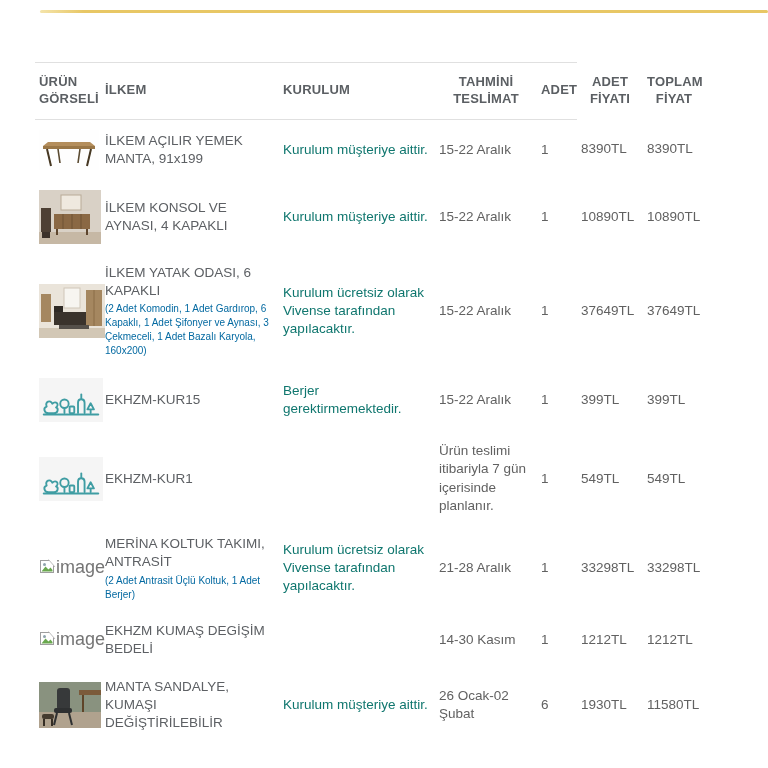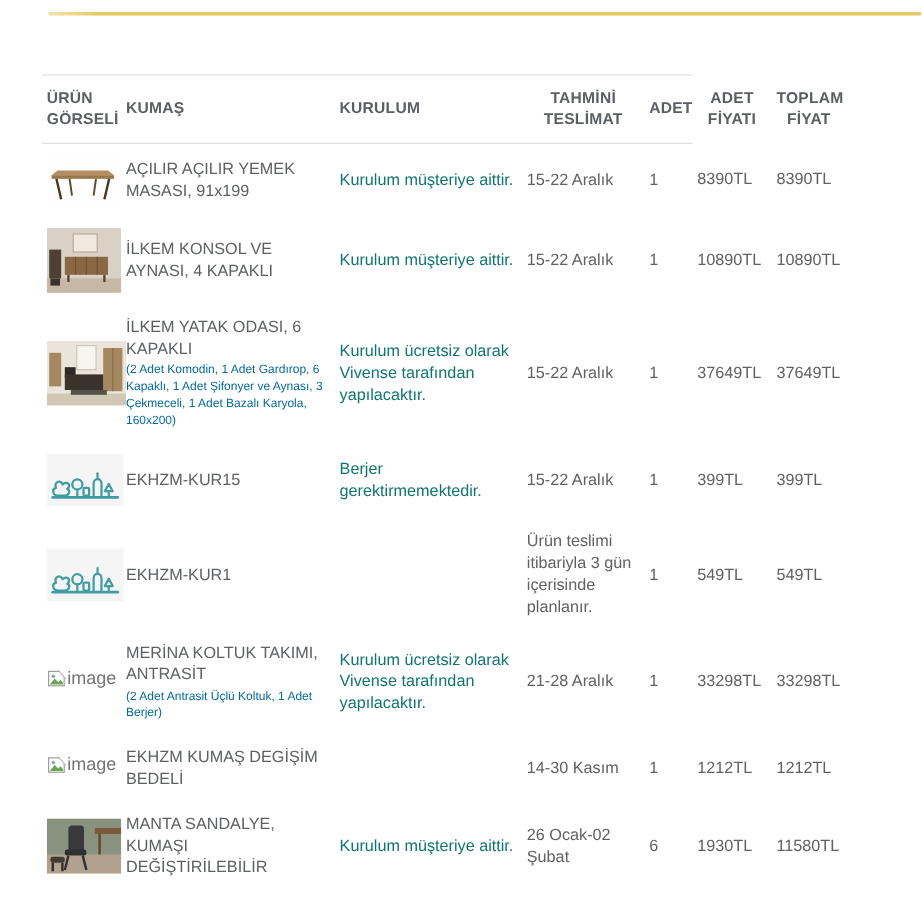--- a/index.html
+++ b/index.html
@@ -26,42 +26,42 @@
   td{
     font-size:13.5px;color:#616161;vertical-align:middle;
     padding:10px 4px;line-height:1.35;
   }
   td.center{}
   .title{color:#5d6064;}
   .subtitle{font-size:10px;color:#0369a1;margin-top:2px;line-height:1.4;}
   .ph-box{background:#f5f5f5;width:64px;height:44px;display:flex;align-items:center;justify-content:center;}
   .photo{display:block;}
   .broken{display:inline-flex;align-items:center;}
-  .broken span{font-size:15px;color:#757575;margin-left:-1px;}
+  .broken span{font-size:18px;color:#757575;margin-left:-1px;}
   .install{color:#0f766e;}
 </style>
 </head>
 <body>
 
 <div class="top-accent"></div>
 
 <table class="order-table">
   <colgroup>
     <col class="c-img">
       <col class="c-prod">
       <col class="c-inst">
       <col class="c-del">
     <col class="c-qty">
       <col class="c-unit">
       <col class="c-total">
   </colgroup>
   <thead>
     <tr>
       <th class="bordered left">ÜRÜN GÖRSELİ</th>
-      <th class="bordered left">KUMAŞ</th>
+      <th class="bordered left">İLKEM</th>
       <th class="bordered left">KURULUM</th>
       <th class="bordered center">TAHMİNİ TESLİMAT</th>
       <th class="bordered center">ADET</th>
       <th class="center">ADET FİYATI</th>
       <th class="center">TOPLAM FİYAT</th>
     </tr>
   </thead>
   <tbody>
 
     <tr>
@@ -70,21 +70,21 @@
           <rect width="60" height="40" fill="#fefefe"></rect>
           <polygon points="9,12 51,12 56,16 4,16" fill="#b48e5c"></polygon>
           <rect x="4" y="16" width="52" height="3" fill="#9a7747"></rect>
           <line x1="8" y1="19" x2="12" y2="36" stroke="#463823" stroke-width="2"></line>
           <line x1="52" y1="19" x2="48" y2="36" stroke="#463823" stroke-width="2"></line>
           <line x1="19" y1="19" x2="21" y2="33" stroke="#5a4a31" stroke-width="1.6"></line>
           <line x1="41" y1="19" x2="39" y2="33" stroke="#5a4a31" stroke-width="1.6"></line>
         </svg>
       </td>
       <td>
-        <div class="title">AÇILIR AÇILIR YEMEK MASASI, 91x199</div>
+        <div class="title">İLKEM AÇILIR YEMEK MANTA, 91x199</div>
       </td>
       <td class="install">Kurulum müşteriye aittir.</td>
       <td class="center">15-22 Aralık</td>
       <td class="center">1</td>
       <td class="center">8390TL</td>
       <td class="center">8390TL</td>
     </tr>
 
     <tr>
       <td>
@@ -178,21 +178,21 @@
               <path d="M52 33 V29 M48.5 29 L52 22.5 L55.5 29 Z"></path>
               <line x1="2" y1="34.5" x2="60" y2="34.5" stroke-width="2.4"></line>
             </g>
           </svg>
         </div>
       </td>
       <td>
         <div class="title">EKHZM-KUR1</div>
       </td>
       <td class="install"></td>
-      <td class="center">Ürün teslimi itibariyla 3 gün içerisinde planlanır.</td>
+      <td class="center">Ürün teslimi itibariyla 7 gün içerisinde planlanır.</td>
       <td class="center">1</td>
       <td class="center">549TL</td>
       <td class="center">549TL</td>
     </tr>
 
     <tr>
       <td>
         <span class="broken">
           <svg width="18" height="18" viewBox="0 0 18 18">
             <rect x="1.5" y="2.5" width="13" height="12" fill="#ffffff" stroke="#9e9e9e"></rect>

